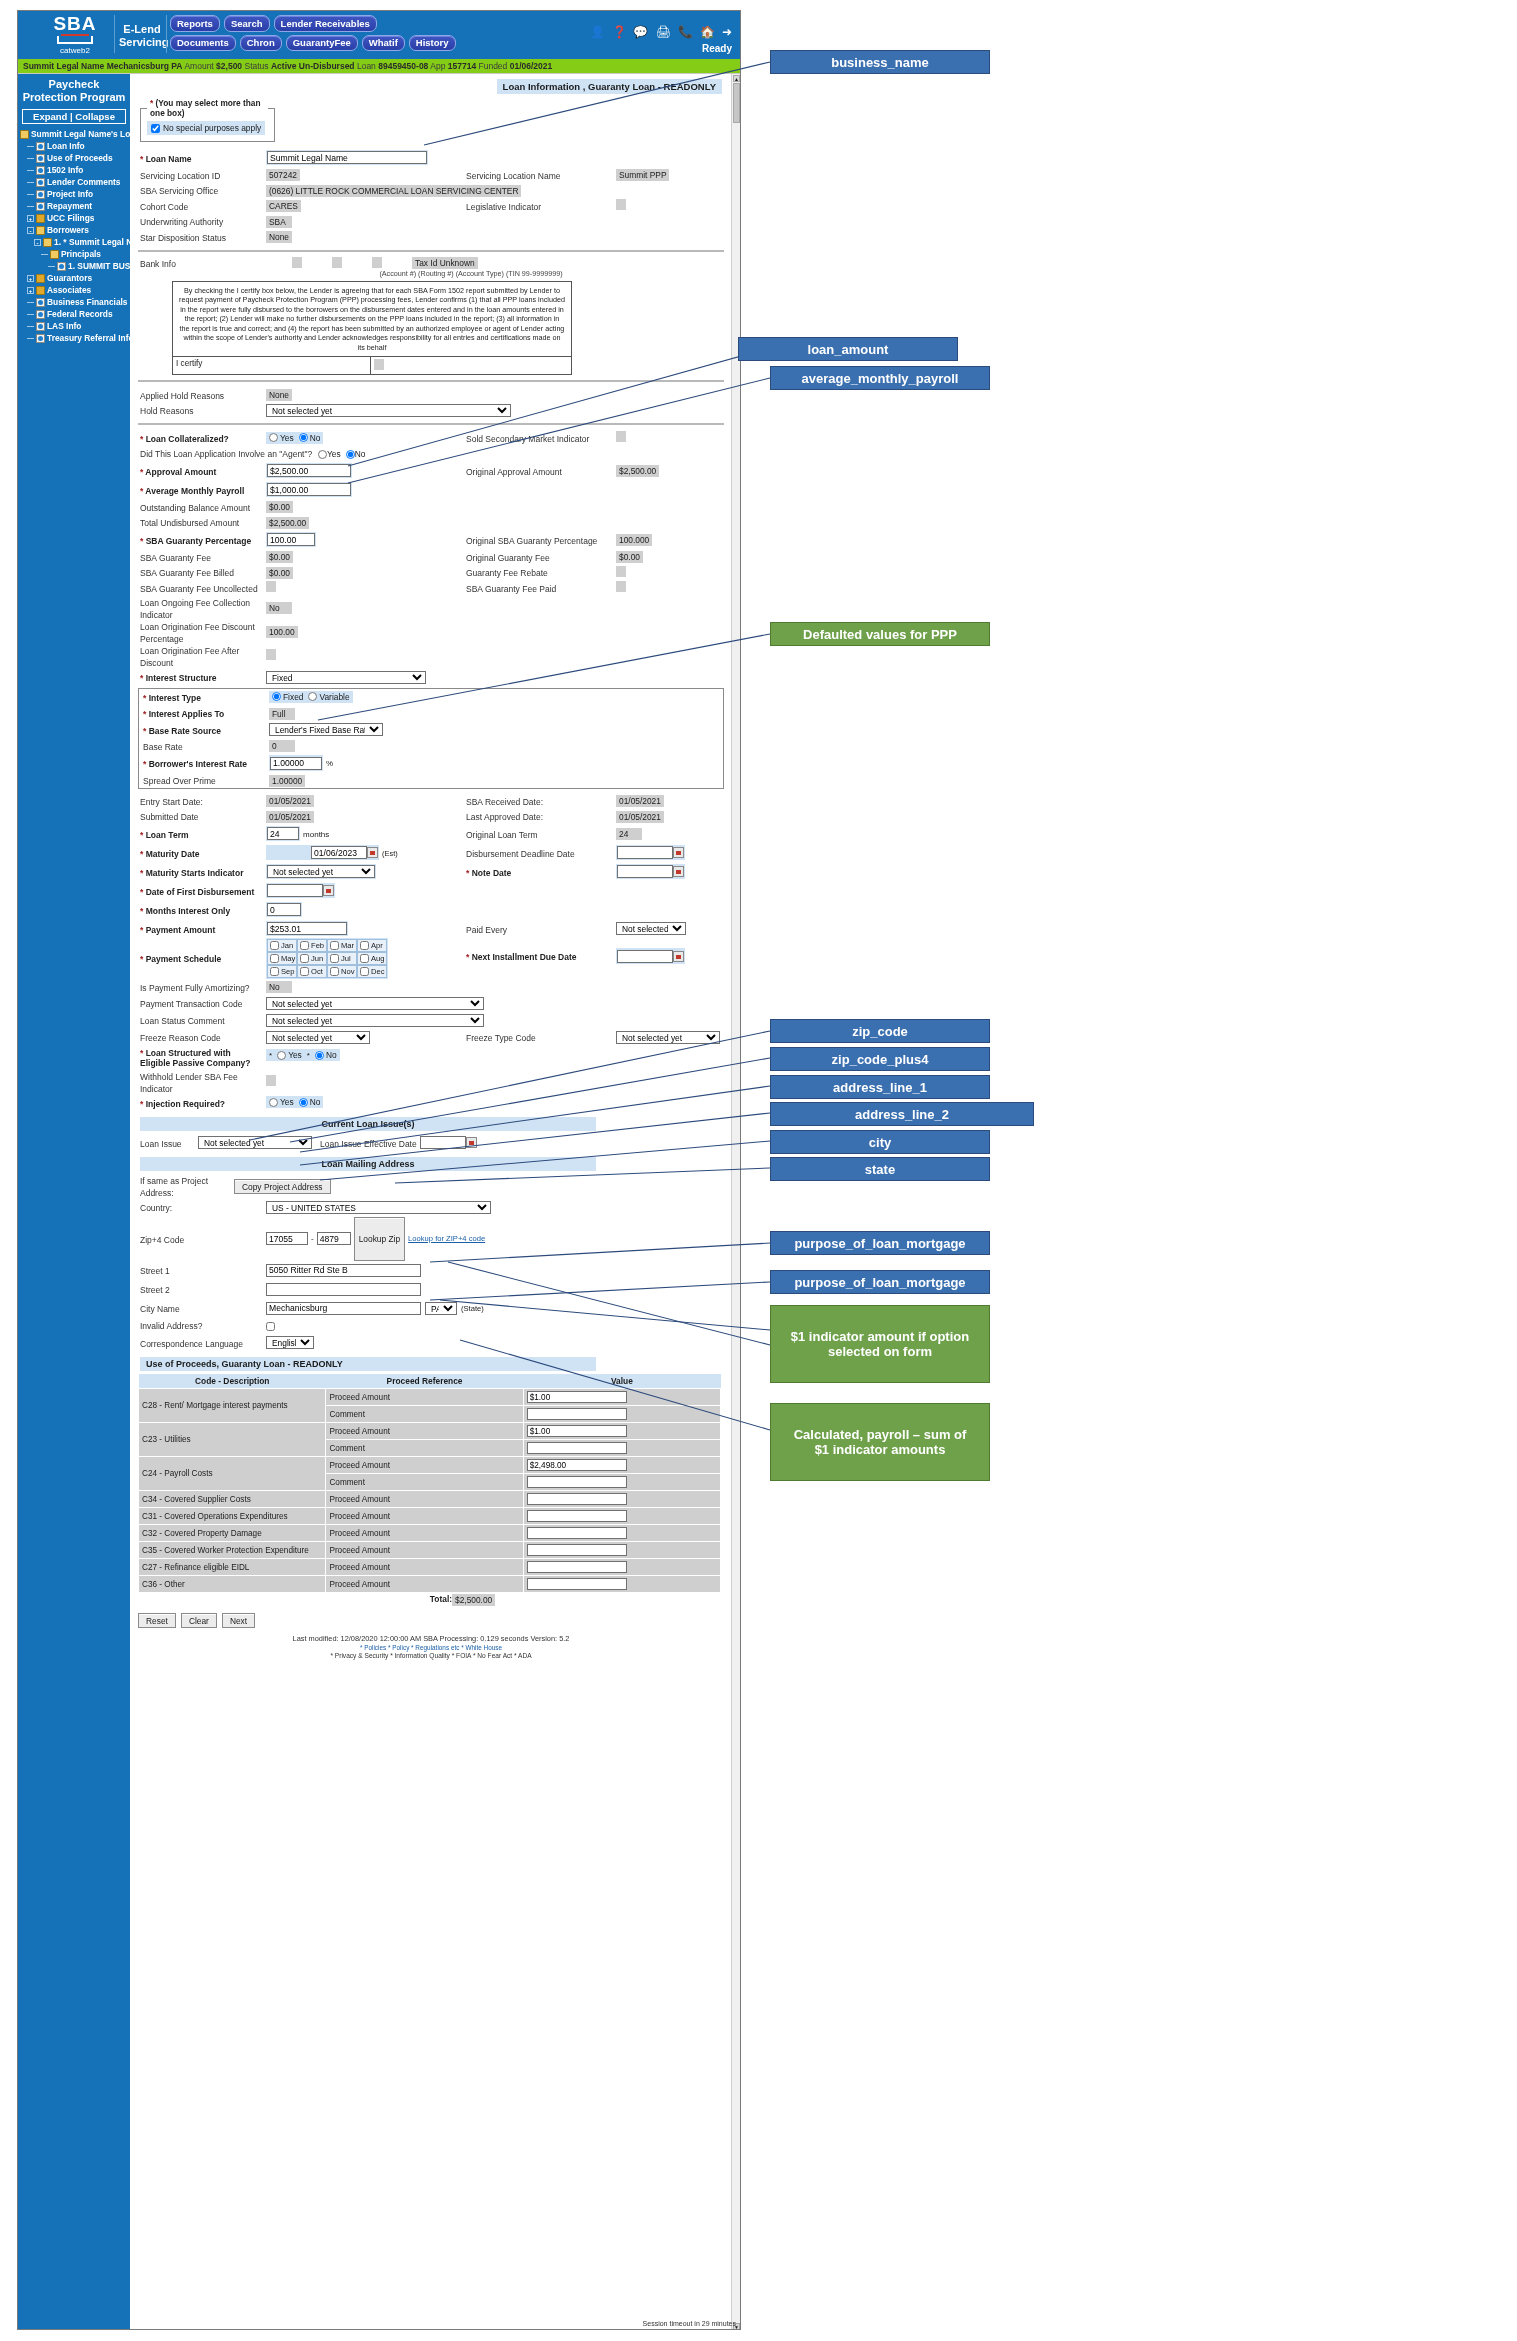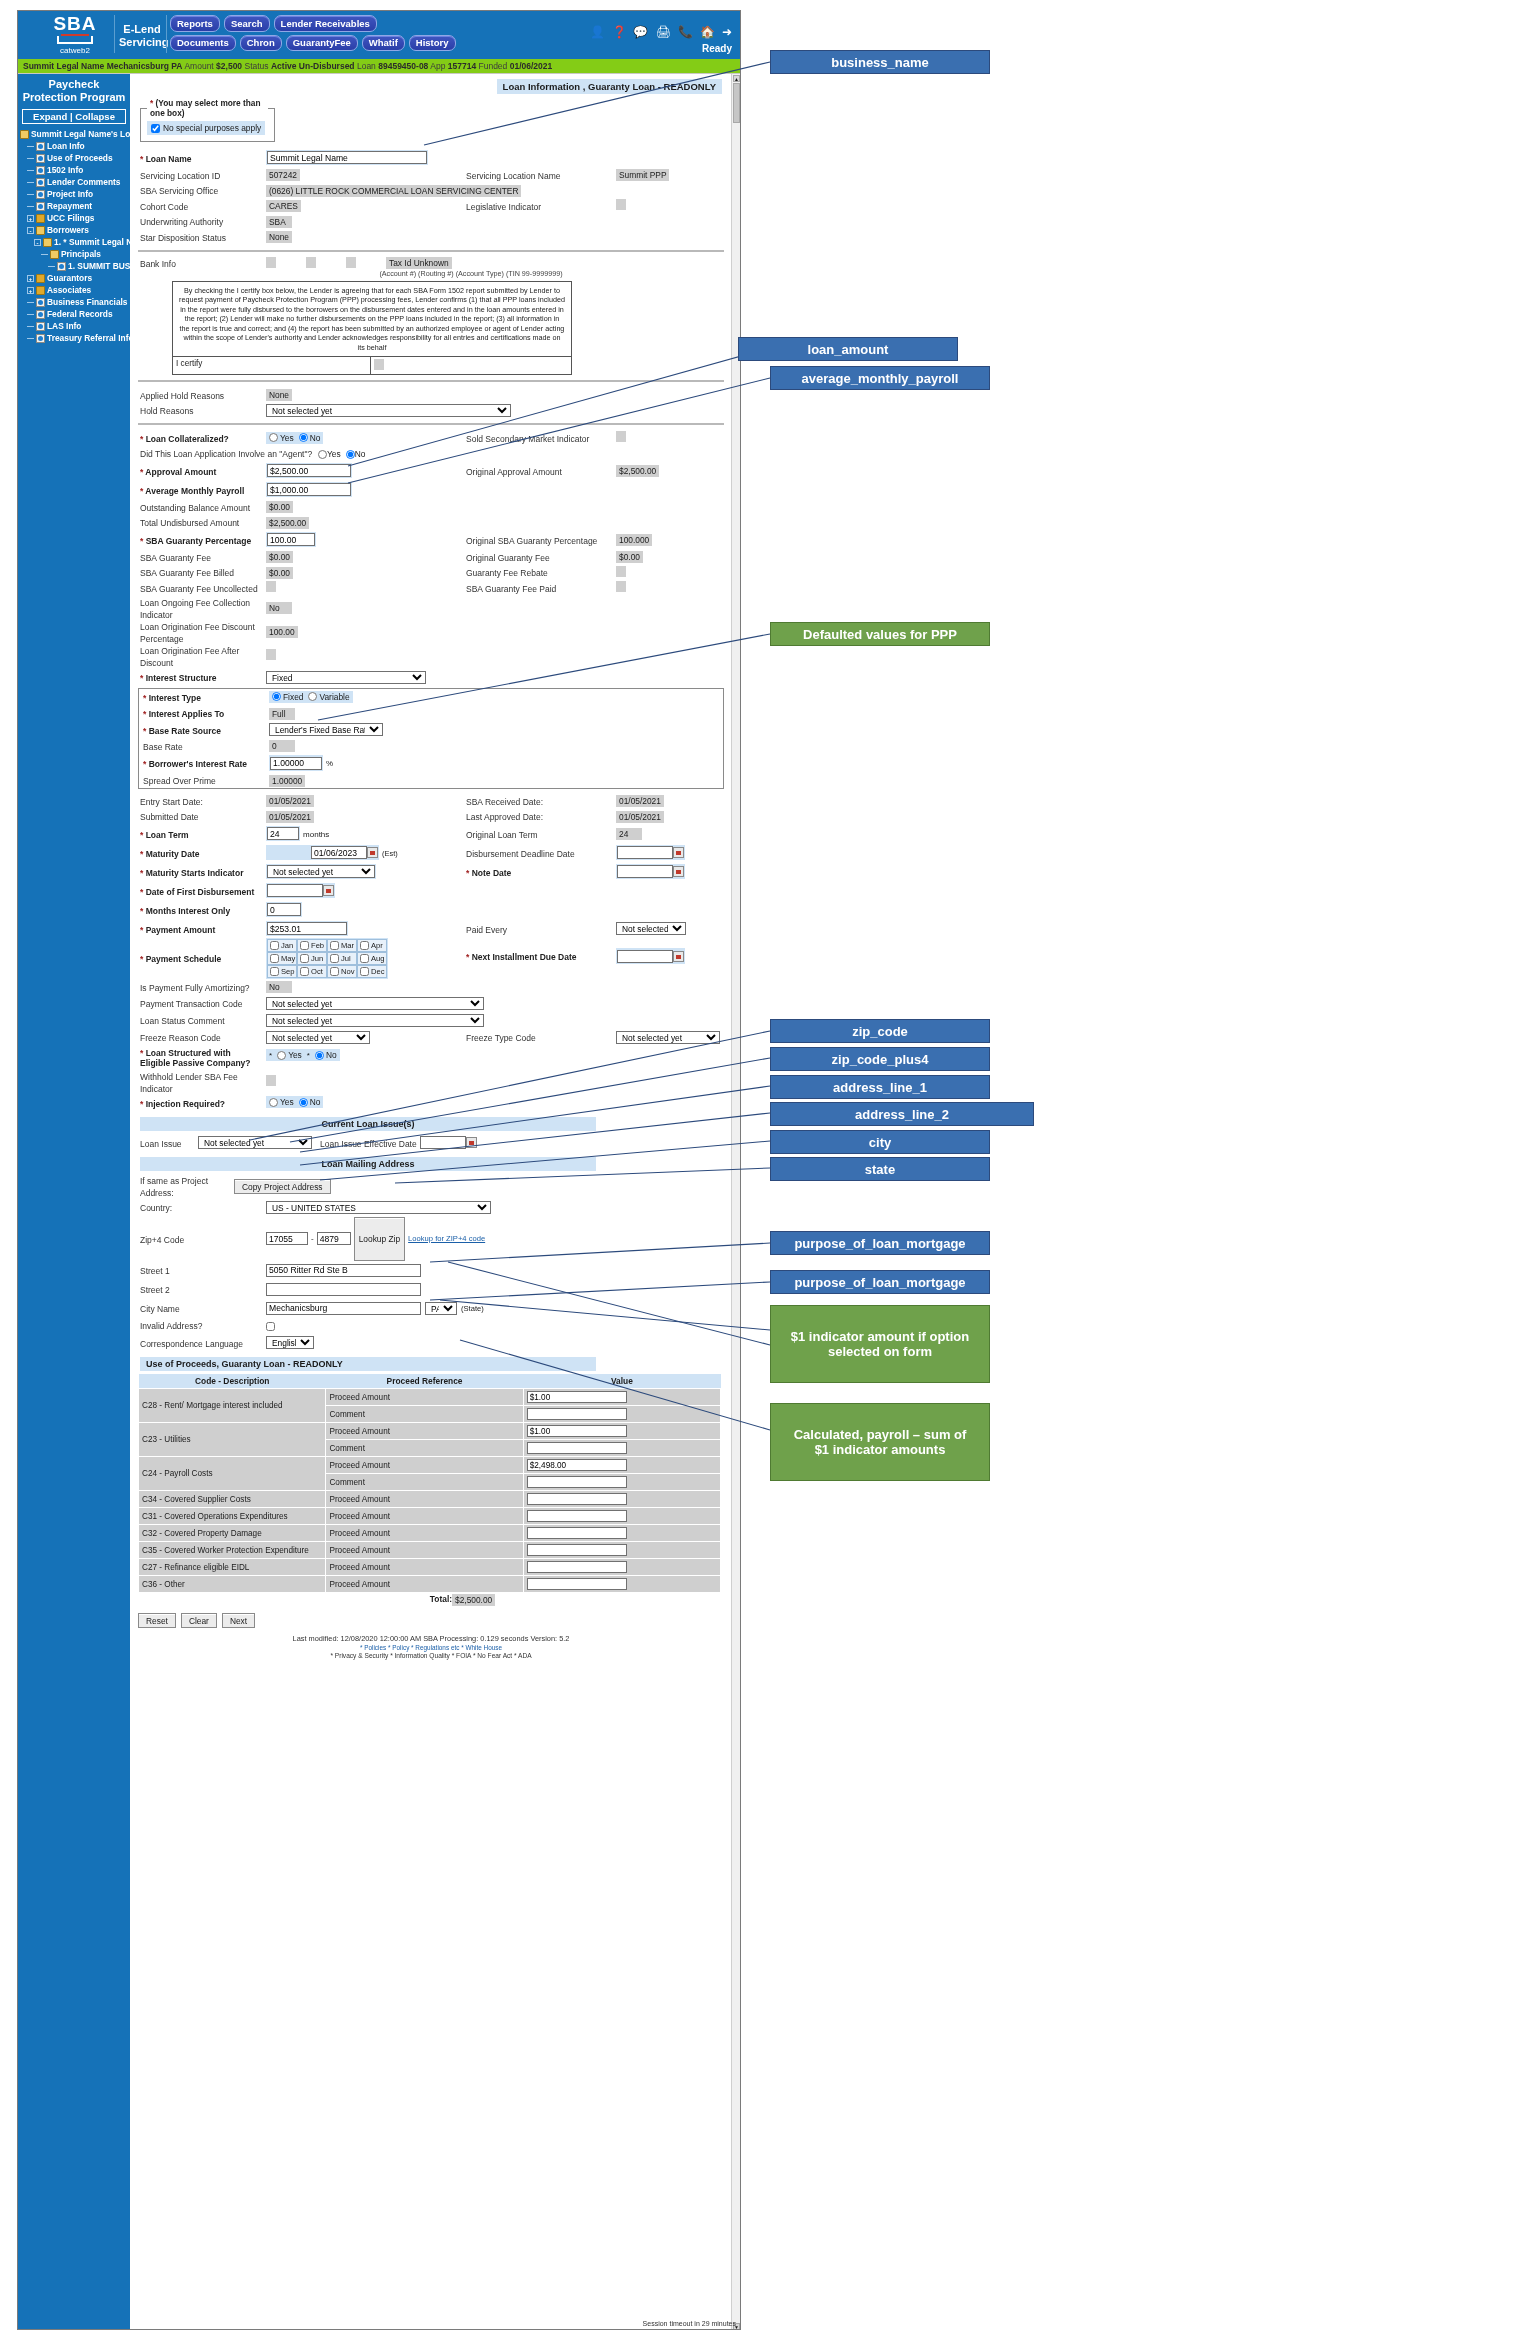--- a/index.html
+++ b/index.html
@@ -90,21 +90,21 @@
   input[type=radio], input[type=checkbox] { width:9px; height:9px; margin:0; vertical-align:middle; }
   .divider { border-top:2px solid #b9b9b9; margin:5px 2px; }
   .sectionbar { background:#cfe3f5; text-align:center; font-weight:bold; font-size:9px; padding:2px; margin:5px 2px 3px; }
   
   fieldset.sp { border:1px solid #8a8a8a; margin:2px 4px 6px; padding:3px 6px 6px; width:135px; }
   fieldset.sp legend { font-size:8.3px; font-weight:bold; color:#222; padding:0 3px; }
   fieldset.sp legend:before { content:"* "; color:#a02020; }
   .spbox { background:#cfe3f5; padding:2px 4px; font-size:8.4px; display:inline-flex; gap:3px; align-items:center; }
   
   .bankrow { display:flex; align-items:flex-start; gap:0; padding-left:4px; }
-  .bank-cells { display:flex; gap:30px; align-items:center; }
+  .bank-cells { display:flex; gap:30px; align-items:center; margin-left:26px; }
   .tinylbl { font-size:7.2px; color:#444; text-align:center; }
   .certbox { border:1px solid #555; margin:3px 4px 3px 36px; width:400px; }
   .certtext { font-size:7.2px; text-align:center; padding:4px 6px; line-height:9.5px; color:#222; }
   .certfoot { display:flex; border-top:1px solid #555; }
   .certfoot .a { flex:1; border-right:1px solid #555; font-size:8.2px; padding:2px 3px; }
   .certfoot .b { width:200px; padding:2px 3px; }
   
   .intbox { border:1px solid #8a8a8a; margin:1px 2px 2px 2px; }
   
   .monthgrid { background:#cfe3f5; padding:1px; display:inline-block; }
@@ -739,21 +739,21 @@
         <table class="uop">
           <thead>
               <tr>
             <th>Code - Description</th>
             <th>Proceed Reference</th>
             <th>Value</th>
           </tr>
             </thead>
           <tbody id="uopbody">
               <tr>
-                <td class="desc" rowspan="2">C28 - Rent/ Mortgage interest included</td>
+                <td class="desc" rowspan="2">C28 - Rent/ Mortgage interest payments</td>
                 <td class="pref">Proceed Amount</td>
                 <td class="val"><input value="$1.00" style=""></td>
               </tr>
               <tr>
                 <td class="pref">Comment</td>
                 <td class="val"><input value="" style=""></td>
               </tr>
               <tr>
                 <td class="desc" rowspan="2">C23 - Utilities</td>
                 <td class="pref">Proceed Amount</td>

